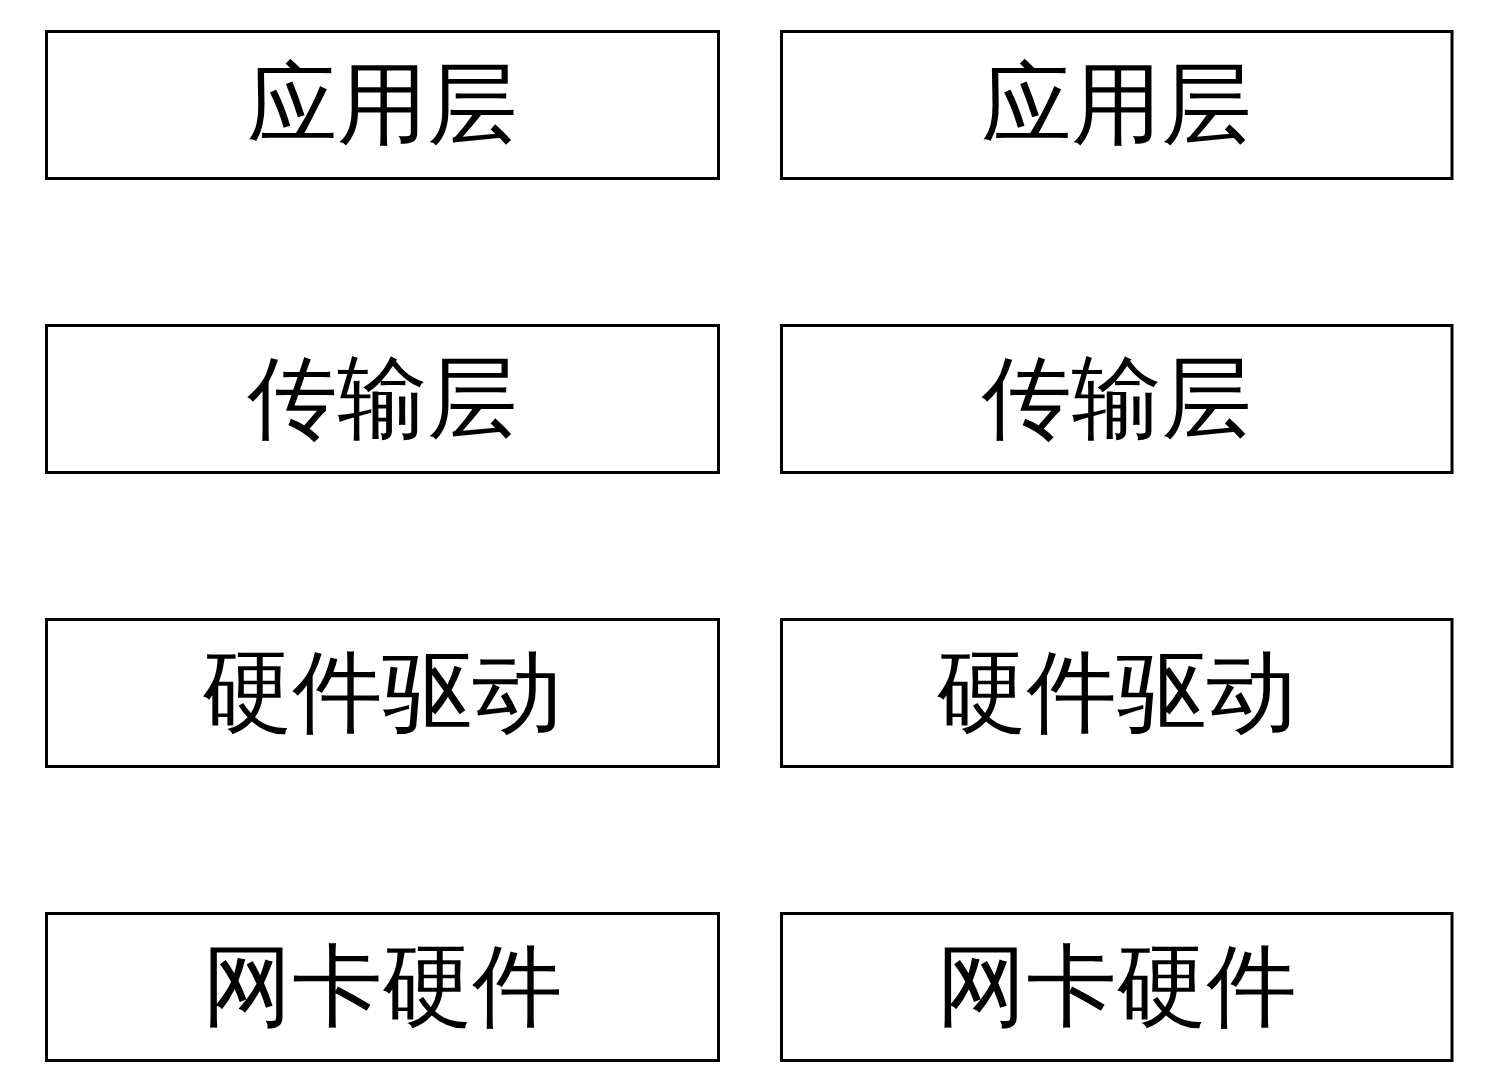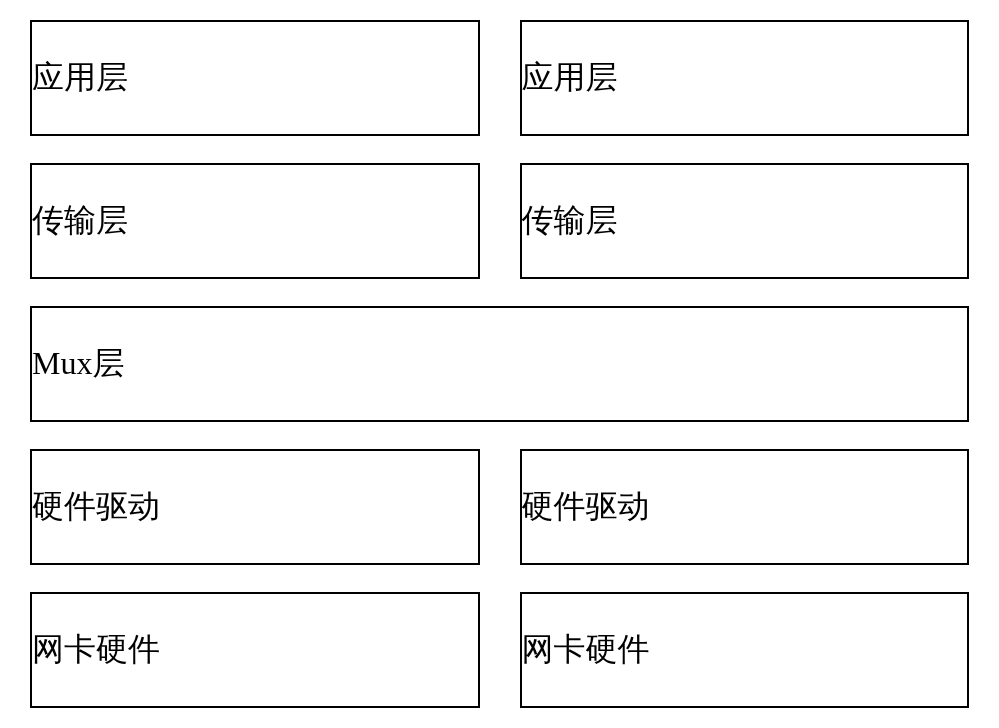--- a/index.html
+++ b/index.html
@@ -24,23 +24,24 @@
     .row {
       display: flex;
       justify-content: space-between;
       gap: 40px;
     }
     .box {
       border: 2px solid #000000;
       background: #ffffff;
       display: flex;
       align-items: center;
-      font-size: 32px;
+      justify-content: center;
+      font-size: 60px;
       color: #000000;
-      height: 116px;
+      height: 100px;
     }
     .box-half {
       flex: 1;
     }
     .box-full {
       width: 100%;
     }
   </style>
 </head>
 <body>
@@ -58,25 +59,20 @@
 
   <div class="row">
     <div class="box box-half">
       <span>传输层</span>
     </div>
     <div class="box box-half">
       <span>传输层</span>
     </div>
   </div>
 
-  <div class="row">
-    <div class="box box-full">
-      <span>Mux层</span>
-    </div>
-  </div>
 
   <div class="row">
     <div class="box box-half">
       <span>硬件驱动</span>
     </div>
     <div class="box box-half">
       <span>硬件驱动</span>
     </div>
   </div>
 

